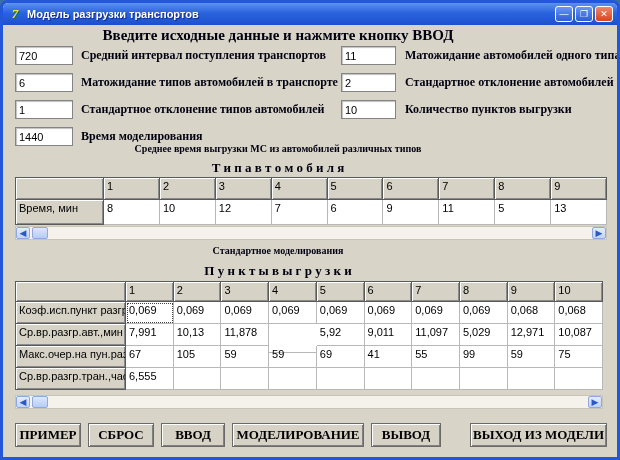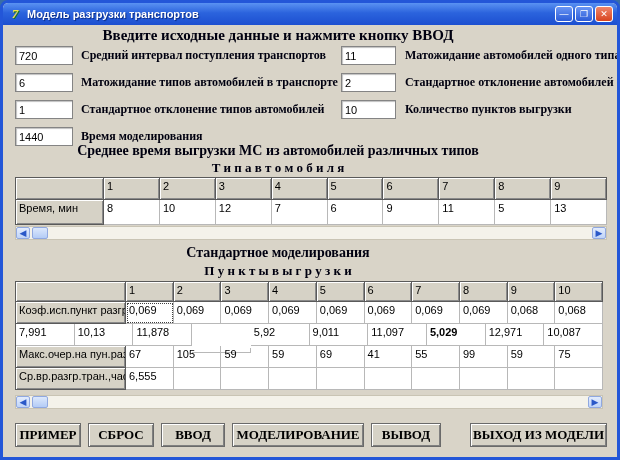--- a/index.html
+++ b/index.html
@@ -38,21 +38,21 @@
   .hdr-main { top:2px; font-size:15px; }
 
   .field {
     position:absolute; width:58px; height:19px; background:#fff;
     border:1px solid #848484; box-shadow:inset 1px 1px 1px rgba(0,0,0,.25);
     font-family:"Liberation Sans", sans-serif; font-size:11px; padding:1px 3px; color:#000;
   }
   .flabel { position:absolute; font-family:"Liberation Serif", serif; font-weight:bold;
     font-size:12px; color:#000010; white-space:nowrap; line-height:19px; }
 
-  .sect-title { font-size:14px; }
+  .sect-title { font-size:10px; }
   .sect-sub { font-size:13px; }
 
   .grid { position:absolute; display:flex; flex-direction:column;
     border-top:1px solid #5a5a5a; border-left:1px solid #5a5a5a; background:#fff; }
   .grow { display:flex; }
   .gcell { font-size:11px; padding:2px 3px; overflow:hidden; white-space:nowrap;
     border-right:1px solid #b8b8b8; border-bottom:1px solid #b8b8b8; color:#000; }
   .ghead { background:#d6d2c6;
     box-shadow:inset 1px 1px 0 #fff, inset -1px -1px 0 #8a8a8a;
     border-right:1px solid #5a5a5a; border-bottom:1px solid #5a5a5a; }
@@ -169,28 +169,29 @@
         <div class="gcell" style="flex:1;">0,069</div>
         <div class="gcell" style="flex:1;">0,069</div>
         <div class="gcell" style="flex:1;">0,069</div>
         <div class="gcell" style="flex:1;">0,069</div>
         <div class="gcell" style="flex:1;">0,069</div>
         <div class="gcell" style="flex:1;">0,069</div>
         <div class="gcell" style="flex:1;">0,068</div>
         <div class="gcell" style="flex:1;">0,068</div>
       </div>
       <div class="grow" style="height:22px;">
+        <div class="gcell ghead" style="width:110px;">Ср.вр.разгр.авт.,мин</div>
         <div class="gcell" style="flex:1;">7,991</div>
         <div class="gcell" style="flex:1;">10,13</div>
         <div class="gcell" style="flex:1;">11,878</div>
         <div class="gcell" style="flex:1;margin-top:24px;">6,927</div>
         <div class="gcell" style="flex:1;">5,92</div>
         <div class="gcell" style="flex:1;">9,011</div>
         <div class="gcell" style="flex:1;">11,097</div>
-        <div class="gcell" style="flex:1;font-weight:bold;">5,029</div>
+        <div class="gcell" style="flex:1;">5,029</div>
         <div class="gcell" style="flex:1;">12,971</div>
         <div class="gcell" style="flex:1;">10,087</div>
       </div>
       <div class="grow" style="height:22px;">
         <div class="gcell ghead" style="width:110px;">Макс.очер.на пун.разгр</div>
         <div class="gcell" style="flex:1;">67</div>
         <div class="gcell" style="flex:1;">105</div>
         <div class="gcell" style="flex:1;">59</div>
         <div class="gcell" style="flex:1;">59</div>
         <div class="gcell" style="flex:1;">69</div>

